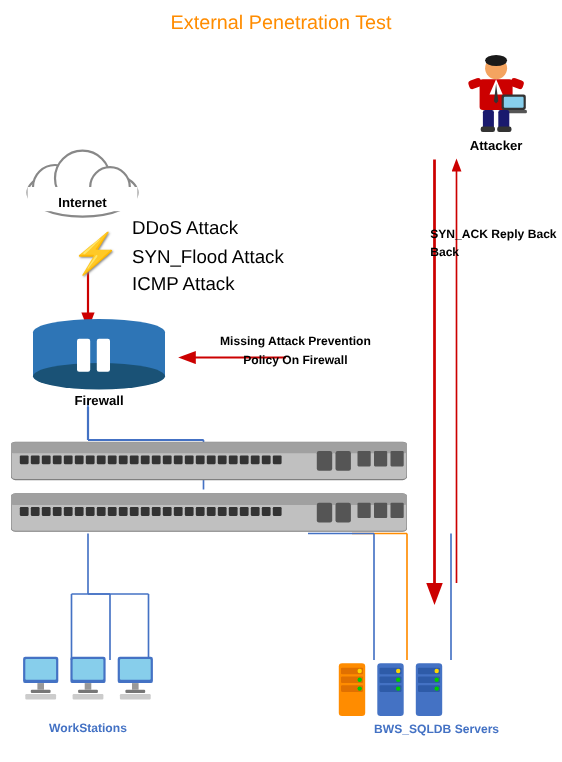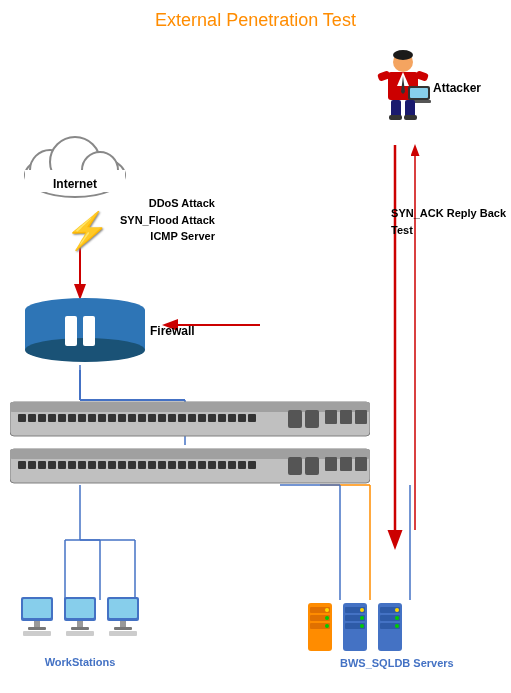--- a/index.html
+++ b/index.html
@@ -50,21 +50,21 @@
       text-shadow: 1px 1px 2px #888;
     }
     
     .firewall-container {
       position: absolute;
       top: 290px;
       left: 20px;
       width: 140px;
       height: 80px;
       display: flex;
-      flex-direction: row;
+      flex-direction: column;
       align-items: center;
     }
     .firewall-drum {
       position: relative;
       width: 130px;
       height: 65px;
     }
     .firewall-label {
       font-size: 12px;
       font-weight: bold;
@@ -86,38 +86,37 @@
       left: 10px;
       width: 360px;
       height: 38px;
     }
     
     .attacker-container {
       position: absolute;
       top: 50px;
       right: 30px;
       display: flex;
-      flex-direction: row;
+      flex-direction: column;
       align-items: center;
     }
     .attacker-label {
       font-size: 12px;
       font-weight: bold;
       color: #000;
     }
     
     .label-ddos {
       position: absolute;
       top: 195px;
       left: 120px;
-      font-size: 11px;
-      font-weight: bold;
+      font-size: 17px;
+      font-weight: normal;
       color: #000;
       line-height: 1.5;
-      text-align: right;
     }
     .label-missing {
       position: absolute;
       top: 303px;
       left: 200px;
       font-size: 11px;
       font-weight: bold;
       color: #000;
       line-height: 1.5;
       text-align: center;
@@ -220,38 +219,42 @@
       <rect x="5" y="40" width="100" height="22" fill="white"></rect>
       <text x="55" y="58" text-anchor="middle" font-size="12" font-weight="bold" fill="#000">Internet</text>
     </svg>
   </div>
 
   <div class="lightning">⚡</div>
 
   <div class="label-ddos">
     <div>DDoS Attack</div>
     <div>SYN_Flood Attack</div>
-    <div>ICMP Server</div>
+    <div>ICMP Attack</div>
   </div>
 
   <div class="firewall-container">
     <div class="firewall-drum">
       <svg viewBox="0 0 130 65" width="130" height="65">
 
         <ellipse cx="65" cy="12" rx="60" ry="12" fill="#2E75B6"></ellipse>
         <rect x="5" y="12" width="120" height="40" fill="#2E75B6"></rect>
         <ellipse cx="65" cy="52" rx="60" ry="12" fill="#1A5276"></ellipse>
 
         <rect x="45" y="18" width="12" height="30" fill="white" rx="2"></rect>
         <rect x="63" y="18" width="12" height="30" fill="white" rx="2"></rect>
       </svg>
     </div>
     <div class="firewall-label">Firewall</div>
   </div>
 
+  <div class="label-missing">
+    <div>Missing Attack Prevention</div>
+    <div>Policy On Firewall</div>
+  </div>
 
   <div class="switch1">
     <svg viewBox="0 0 360 38" width="360" height="38">
       <rect x="0" y="2" width="360" height="34" fill="#C0C0C0" rx="4" stroke="#808080" stroke-width="1"></rect>
       <rect x="0" y="2" width="360" height="10" fill="#A0A0A0" rx="2"></rect>
 
       <rect x="8" y="14" width="8" height="8" fill="#333" rx="1"></rect>
       <rect x="18" y="14" width="8" height="8" fill="#333" rx="1"></rect>
       <rect x="28" y="14" width="8" height="8" fill="#333" rx="1"></rect>
       <rect x="38" y="14" width="8" height="8" fill="#333" rx="1"></rect>
@@ -344,21 +347,21 @@
       <rect x="16" y="65" width="13" height="5" fill="#333" rx="2"></rect>
       <rect x="31" y="65" width="13" height="5" fill="#333" rx="2"></rect>
 
       <ellipse cx="30" cy="5" rx="10" ry="5" fill="#1a1a1a"></ellipse>
     </svg>
     <div class="attacker-label">Attacker</div>
   </div>
 
   <div class="label-syn-ack">
     <div>SYN_ACK Reply Back</div>
-    <div>Test</div>
+    <div>Back</div>
   </div>
 
   <div style="position:absolute; bottom:25px; left:18px;">
     <div class="workstation-row">
 
       <svg width="38" height="42" viewBox="0 0 38 42">
         <rect x="3" y="2" width="32" height="24" fill="#4472C4" rx="2"></rect>
         <rect x="5" y="4" width="28" height="19" fill="#87CEEB" rx="1"></rect>
         <rect x="16" y="26" width="6" height="6" fill="#999"></rect>
         <rect x="10" y="32" width="18" height="3" fill="#777" rx="1"></rect>

